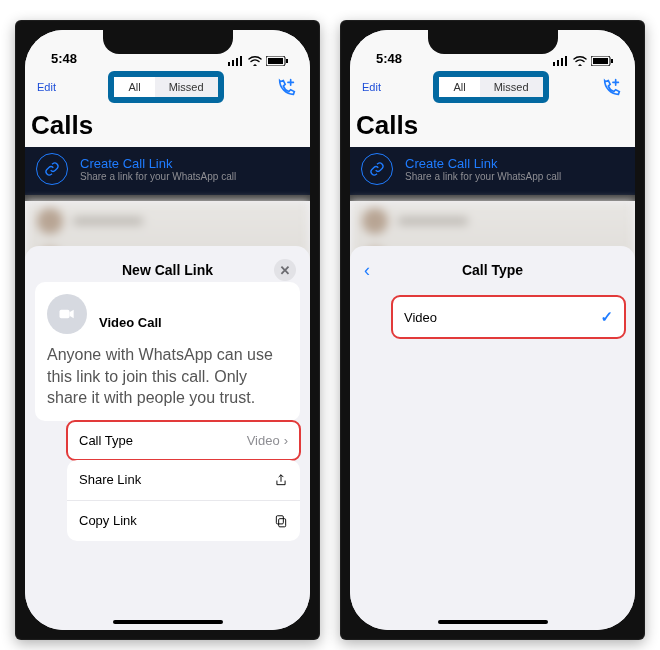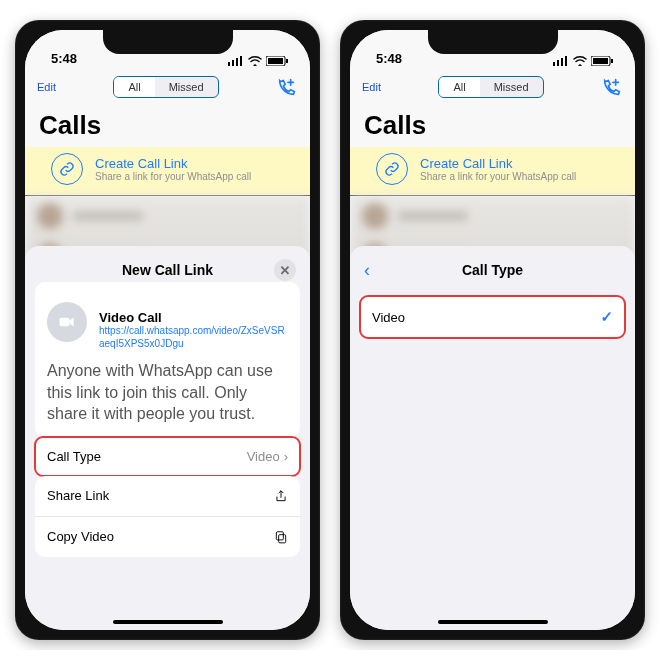--- a/index.html
+++ b/index.html
@@ -7,21 +7,21 @@
     padding: 20px 15px;
     background: #fff;
     font-family: -apple-system, "Helvetica Neue", Arial, sans-serif;
     display: flex;
     gap: 20px;
   }
   .phone {
     width: 300px;
     height: 600px;
     background: #111;
-    border-radius: 24px;
+    border-radius: 6px;
     padding: 10px;
     box-shadow: 0 4px 14px rgba(0,0,0,0.3), inset 0 0 2px rgba(255,255,255,0.2);
     position: relative;
   }
   .screen {
     width: 100%;
     height: 100%;
     border-radius: 38px;
     overflow: hidden;
     position: relative;
@@ -54,45 +54,45 @@
     height: 38px;
     display: flex;
     align-items: center;
     justify-content: space-between;
     padding: 0 12px;
     background: #f8f8f8;
   }
   .edit-btn { color:#1d4ed8; font-size:11px; }
   .segment {
     display:flex;
-    border:1px solid #0369a1;
+    border:6px solid #0369a1;
     border-radius:6px;
     overflow:hidden;
     font-size:11px;
     background:#efeff3;
   }
   .segment div {
     padding:4px 14px;
     color:#333;
   }
   .segment .active { background:#fff; font-weight:500; }
   .phone-add {
     width:22px; height:22px;
     color:#1f7cff;
   }
   .title {
     font-size:26px; font-weight:700;
-    padding:4px 14px 6px 14px;
+    padding:4px 14px 6px 6px;
     background:#f8f8f8;
   }
   .create-link-row {
     display:flex; gap:12px;
-    padding:6px 14px 10px 26px;
-    background:#fef9c3;
-    border-bottom:1px solid #404040;
+    padding:6px 14px 10px 11px;
+    background:#0f172a;
+    border-bottom:6px solid #404040;
     align-items:center;
   }
   .link-circle {
     width:30px; height:30px;
     border:1.5px solid #1f7cff;
     border-radius:50%;
     display:flex; align-items:center; justify-content:center;
     color:#1f7cff;
   }
   .create-link-text .t { color:#1f7cff; font-size:13px; }
@@ -136,21 +136,21 @@
     background:#e2e2e6; color:#6b6b70;
     display:flex; align-items:center; justify-content:center;
     font-size:13px; font-weight:700;
   }
   .card {
     background:#fff;
     border-radius:10px;
     padding:12px;
     font-size:12px;
   }
-  .card.with-rows { padding:0; }
+  .card.with-rows { padding:0;margin-left:32px; }
   .call-head {
     display:flex; gap:12px; align-items:center;
   }
   .video-circle {
     width:40px; height:40px; border-radius:50%;
     background:#d6d9e0;
     display:flex; align-items:center; justify-content:center;
     flex-shrink:0;
   }
   .call-head .title2 { font-weight:600; font-size:13px;margin-top:16px; }
@@ -258,21 +258,20 @@
       <div class="card">
         <div class="call-head">
           <div class="video-circle">
             <svg width="20" height="20" viewBox="0 0 24 24" fill="#fff">
                 <rect x="3" y="7" width="12" height="10" rx="2"></rect>
                 <path d="M15 10l5-3v10l-5-3z"></path>
               </svg>
           </div>
           <div>
             <div class="title2">Video Call</div>
-            <div class="url">https://call.whatsapp.com/video/ZxSeVSRaeqI5XPS5x0JDgu</div>
           </div>
         </div>
         <div class="desc">Anyone with WhatsApp can use this link to join this call. Only share it with people you trust.</div>
       </div>
 
       <div class="card with-rows highlight">
         <div class="row-item">
           <span>Call Type</span>
           <span class="right">
             <span>Video</span>
@@ -284,21 +283,21 @@
       <div class="card with-rows">
         <div class="row-item">
           <span>Share Link</span>
           <span class="right">
             <svg width="14" height="16" viewBox="0 0 24 24" fill="none" stroke="#000" stroke-width="1.6">
                 <path d="M12 3v12M8 7l4-4 4 4M5 13v7h14v-7"></path>
               </svg>
           </span>
         </div>
         <div class="row-item">
-          <span>Copy Video</span>
+          <span>Copy Link</span>
           <span class="right">
             <svg width="14" height="16" viewBox="0 0 24 24" fill="none" stroke="#000" stroke-width="1.6">
                 <rect x="8" y="8" width="12" height="14" rx="2"></rect>
                 <rect x="4" y="3" width="12" height="14" rx="2"></rect>
               </svg>
           </span>
         </div>
       </div>
     </div>
 

